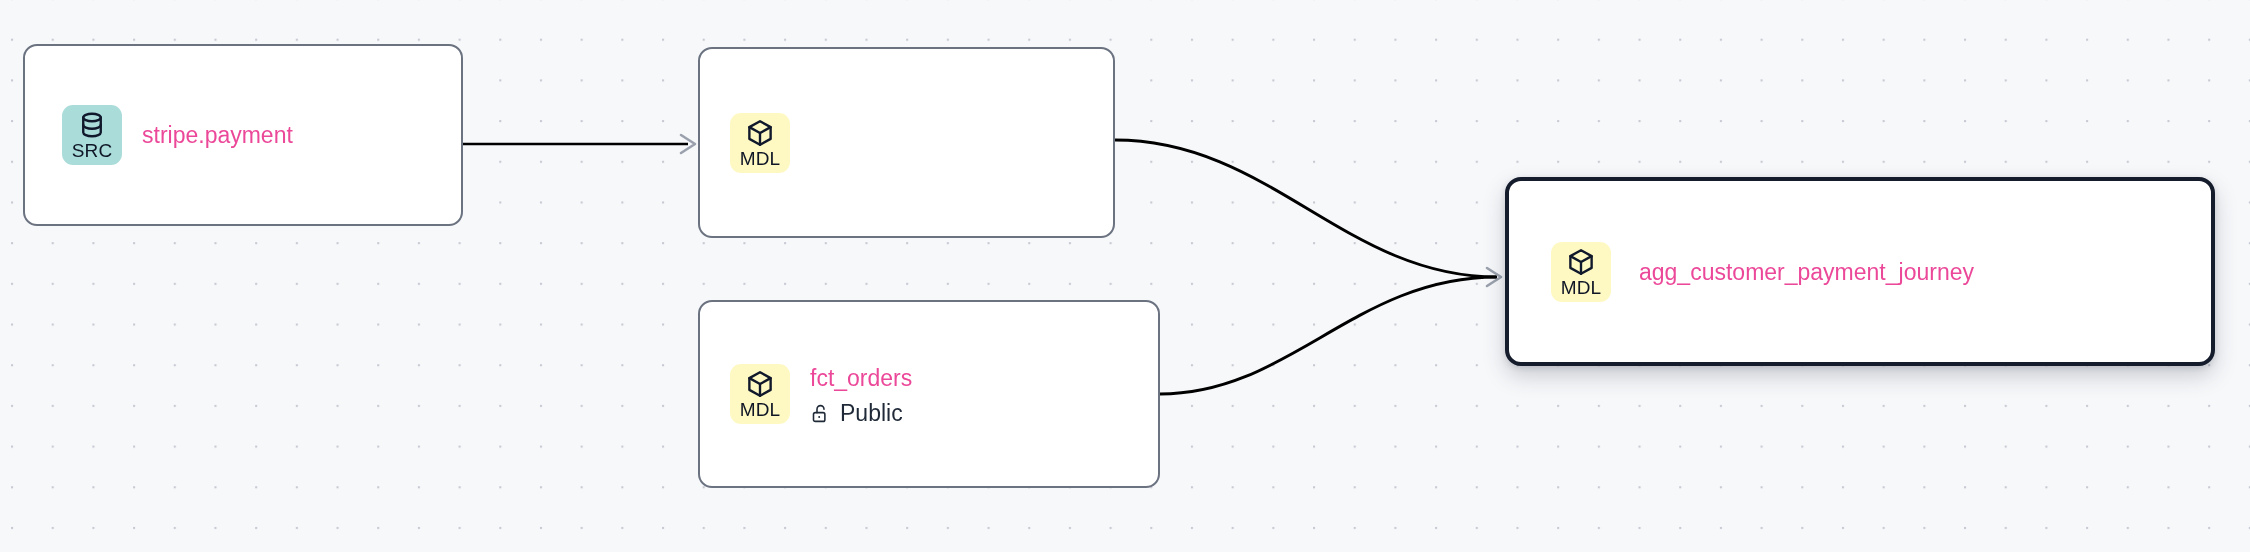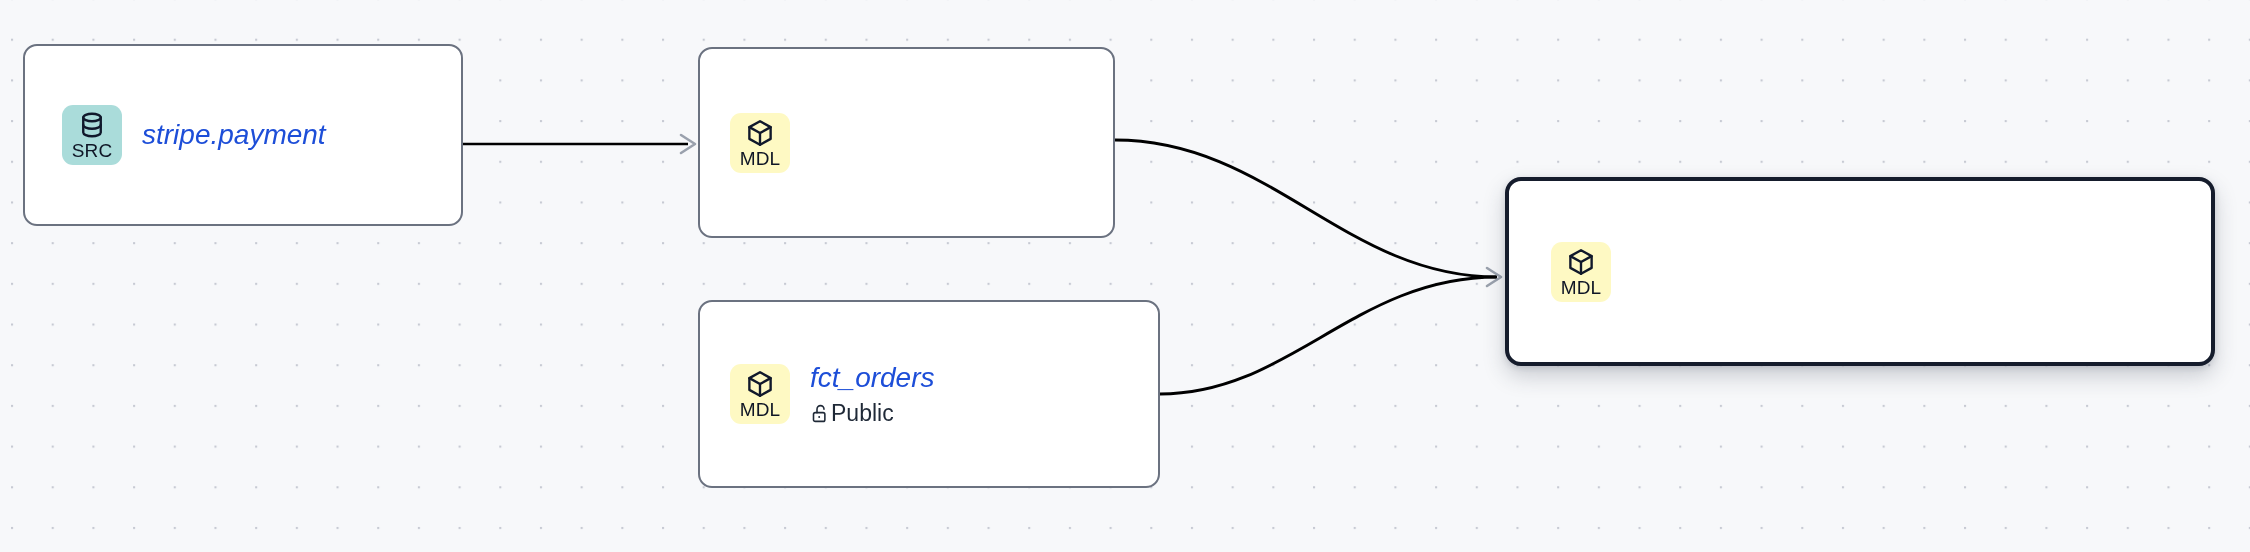--- a/index.html
+++ b/index.html
@@ -54,30 +54,29 @@
     font-weight:400;
   }
 
   .node-body{
     margin-left:20px;
     display:flex;flex-direction:column;
     justify-content:center;
     min-width:0;
   }
   .node-title{
-    font-size:28px;
+    font-size:23px;
     line-height:34px;
-    color:#1d4ed8;
+    color:#ec4899;
     white-space:nowrap;
     font-weight:400;
-    font-style:italic;
   }
   .node-sub{
     margin-top:4px;
-    display:flex;align-items:center;
+    display:flex;align-items:center;gap:9px;
     font-size:23px;line-height:28px;
     color:#1f2937;
     white-space:nowrap;
   }
   .node-sub svg{display:block;flex:0 0 auto;}
 
   
   #node-stripe-payment   {left:23px;  top:44px;  width:440px; height:182px; padding-left:37px;}
   #node-stg-payments     {left:698px; top:47px;  width:417px; height:191px; padding-left:30px;}
   #node-fct-orders       {left:698px; top:300px; width:462px; height:188px; padding-left:30px;}
@@ -165,15 +164,18 @@
     <div class="badge mdl">
       <span>
         <svg width="30" height="30" viewBox="0 0 24 24" fill="none" stroke="#10182b" stroke-width="1.9" stroke-linecap="round" stroke-linejoin="round">
           <path d="M12 2.6 20.5 7.3v9.4L12 21.4 3.5 16.7V7.3z"></path>
           <path d="M3.5 7.3 12 12l8.5-4.7"></path>
           <path d="M12 12v9.4"></path>
         </svg>
       </span>
       <span class="kind">MDL</span>
     </div>
+    <div class="node-body">
+      <div class="node-title">agg_customer_payment_journey</div>
+    </div>
   </div>
 
 </div>
 
 </body></html>

